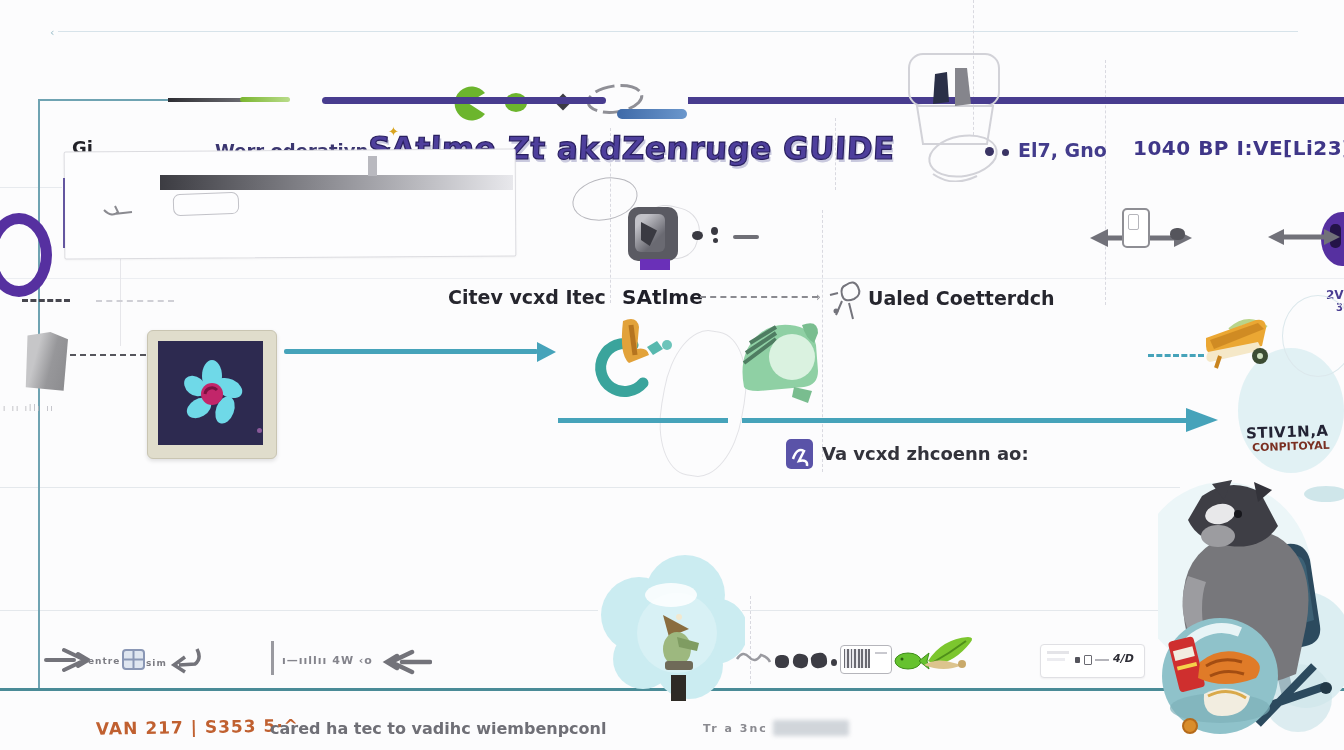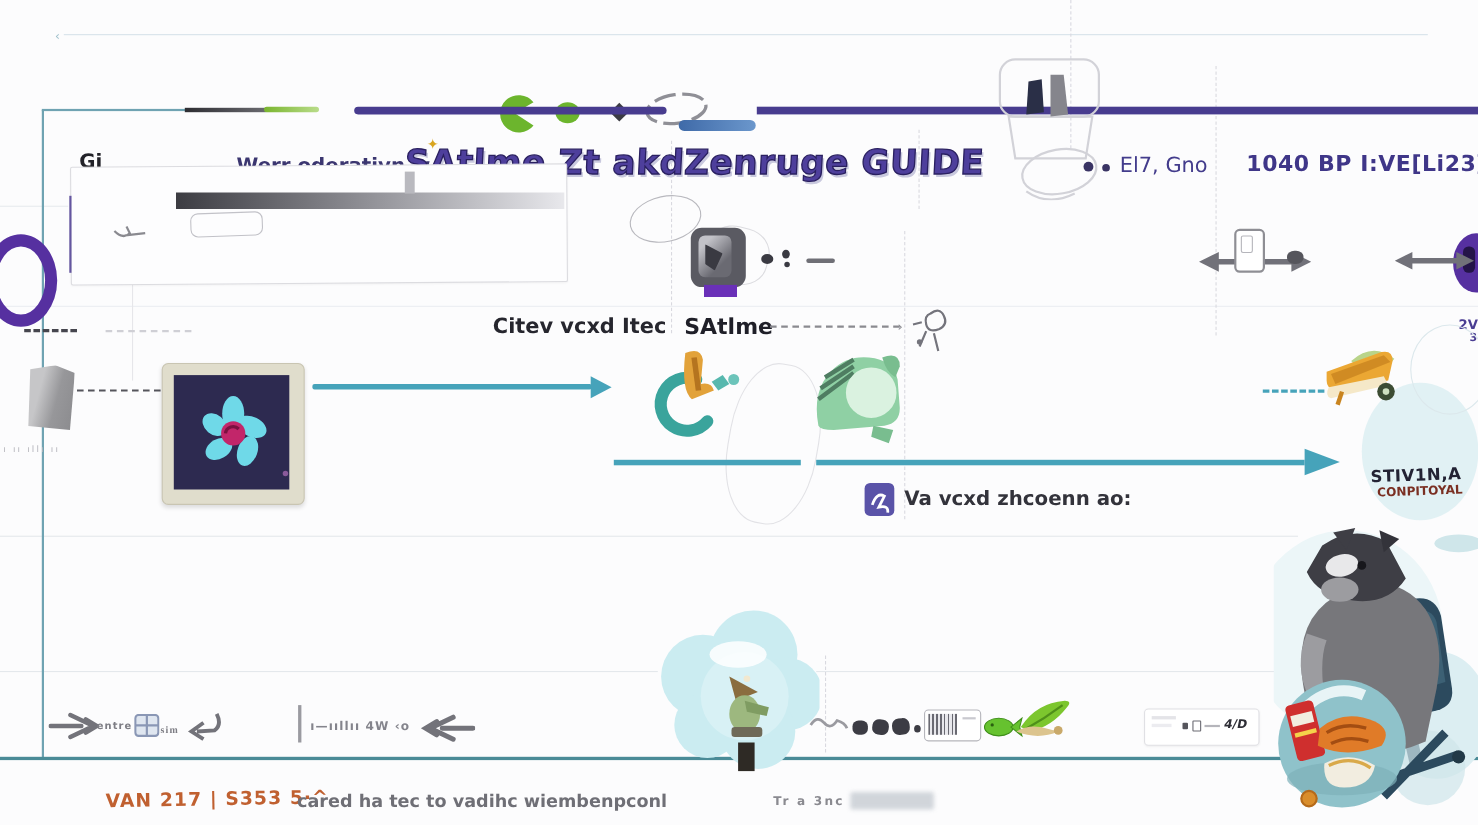--- a/index.html
+++ b/index.html
@@ -69,21 +69,21 @@
       <path d="M30 124 q20 14 44 2"></path>
     </svg>
   </div>
 
   <div class="ab txt" style="left:72px;top:137px;font-size:18px;font-weight:800;color:#222228;">Gi</div>
   <div class="ab txt" style="left:215px;top:140px;font-size:18px;font-weight:bold;color:#3b3670;">Werr oderativn w</div>
   <div class="ab txt title" style="left:368px;top:130px;">SAtlme Zt akdZenruge GUIDE</div>
   <div class="ab txt" style="left:388px;top:124px;font-size:13px;color:#d9a520;">✦</div>
   <div class="ab" style="left:985px;top:147px;width:9px;height:9px;border-radius:50%;background:#3a3464;"></div>
   <div class="ab" style="left:1002px;top:149px;width:7px;height:7px;border-radius:50%;background:#3a3464;"></div>
-  <div class="ab txt" style="left:1018px;top:139px;font-size:19px;font-weight:normal;color:#433c8c;">El7, Gno</div>
+  <div class="ab txt" style="left:1018px;top:139px;font-size:19px;font-weight:bold;color:#433c8c;">El7, Gno</div>
   <div class="ab txt" style="left:1133px;top:136px;font-size:20px;font-weight:800;color:#3f3688;letter-spacing:.5px;">1040 BP I:VE[Li23]</div>
 
   <div class="ab" style="left:64px;top:150px;width:450px;height:106px;background:#fdfdfe;border:1px solid #dcdce0;border-radius:2px;transform:rotate(-.4deg);box-shadow:0 1px 2px rgba(0,0,0,.04);"></div>
   <div class="ab" style="left:160px;top:175px;width:353px;height:15px;background:linear-gradient(90deg,#3c3c42,#9a9aa0 55%,#e8e8ec);"></div>
   <div class="ab" style="left:368px;top:156px;width:9px;height:20px;background:#b9b9bf;"></div>
   <div class="ab" style="left:63px;top:178px;width:2px;height:70px;background:#6456a0;"></div>
   <div class="ab" style="left:100px;top:192px;">
     <svg width="42" height="28" fill="none" stroke="#8a8a90" stroke-width="2">
         <path d="M4 18 q8 8 14 2 l-3 -6 M14 22 l18 -2"></path>
       </svg>
@@ -126,20 +126,21 @@
   <div class="ab txt lbl" style="left:448px;top:286px;">Citev vcxd Itec</div>
   <div class="ab txt lbl" style="left:622px;top:285px;font-size:20px;color:#1f1f28;">SAtlme</div>
   <div class="ab" style="left:700px;top:296px;width:118px;border-top:2px dashed #8a8a90;"></div>
   <div class="ab" style="left:816px;top:290px;color:#8a8a90;font-size:12px;">›</div>
   <div class="ab" style="left:826px;top:277px;">
     <svg width="38" height="48" fill="none" stroke="#74747c" stroke-width="2">
       <path d="M20 8 q8 -6 12 2 q4 8 -4 12 q-10 4 -12 -4 q-2 -8 4 -10z M16 24 l-6 14 M23 26 l4 16 M12 16 l-8 2"></path>
       <circle cx="10" cy="34" r="1.5" fill="#74747c"></circle>
     </svg>
   </div>
+  <div class="ab txt lbl" style="left:868px;top:287px;">Ualed Coetterdch</div>
   <div class="ab txt" style="left:1326px;top:288px;font-size:12px;font-weight:bold;color:#4a3d92;">2V</div>
   <div class="ab txt" style="left:1336px;top:302px;font-size:10px;font-weight:bold;color:#4a3d92;">3U</div>
 
   <div class="ab" style="left:22px;top:299px;width:48px;border-top:3px dashed #46464e;"></div>
   <div class="ab" style="left:96px;top:300px;width:78px;border-top:2px dashed #cfcfd5;"></div>
   <div class="ab" style="left:24px;top:332px;width:44px;height:60px;background:linear-gradient(105deg,#c6c6c8 30%,#97979a 60%,#8a8a8d);clip-path:polygon(8% 6%,60% 0,100% 12%,90% 98%,4% 92%);border-radius:6px;"></div>
   <div class="ab" style="left:70px;top:354px;width:76px;border-top:2.5px dashed #55555c;"></div>
   <div class="ab" style="left:147px;top:330px;width:128px;height:127px;background:#e0ddcc;border:1px solid #c9c5b2;border-radius:6px;box-shadow:0 2px 4px rgba(0,0,0,.12);"></div>
   <div class="ab" style="left:158px;top:341px;width:105px;height:104px;background:#2d2a50;"></div>
   <div class="ab" style="left:177px;top:358px;">
@@ -232,21 +233,21 @@
       <path d="M2 16 H30 M20 6 L41 16 L20 26 M34 10 L44 16 L34 22"></path>
     </svg>
   </div>
   <div class="ab txt micro" style="left:88px;top:656px;">entre</div>
   <div class="ab" style="left:122px;top:649px;">
     <svg width="23" height="22">
         <rect x="1" y="1" width="21" height="19" rx="3" fill="#dfe6f0" stroke="#8a97b5" stroke-width="2"></rect>
         <path d="M11.5 1 V20 M1 10.5 H22" stroke="#8a97b5" stroke-width="2"></path>
       </svg>
   </div>
-  <div class="ab txt micro" style="left:146px;top:658px;font-family:Liberation Serif, serif;">sim</div>
+  <div class="ab txt micro" style="left:146px;top:658px;">sim</div>
   <div class="ab" style="left:170px;top:646px;">
     <svg width="32" height="28" fill="none" stroke="#73737a" stroke-width="3.5">
       <path d="M27 3 q5 10 -2 15 L9 19 M15 11 L4 19 L15 26"></path>
     </svg>
   </div>
   <div class="ab" style="left:271px;top:641px;width:3px;height:34px;background:#9a9aa0;"></div>
   <div class="ab txt" style="left:282px;top:654px;font-size:11px;font-weight:bold;color:#84848c;letter-spacing:1px;">ı—ııllıı 4W ‹o</div>
   <div class="ab" style="left:382px;top:645px;">
     <svg width="50" height="32" fill="none" stroke="#73737a" stroke-width="4.5" stroke-linecap="round">
       <path d="M48 17 H20 M30 7 L9 17 L30 27 M15 11 L5 17 L15 23"></path>

